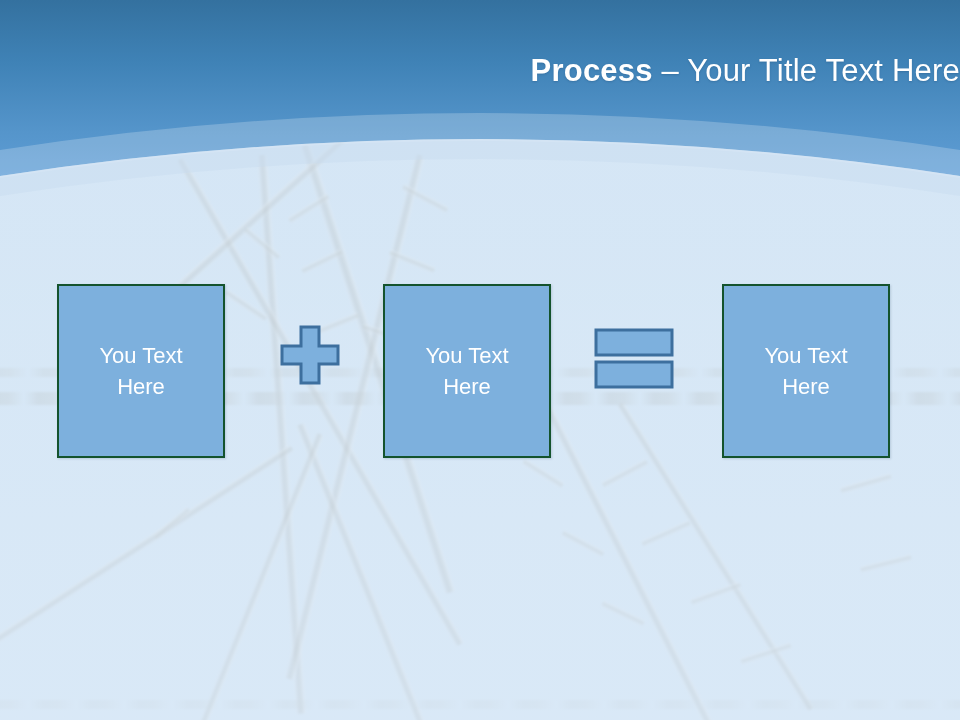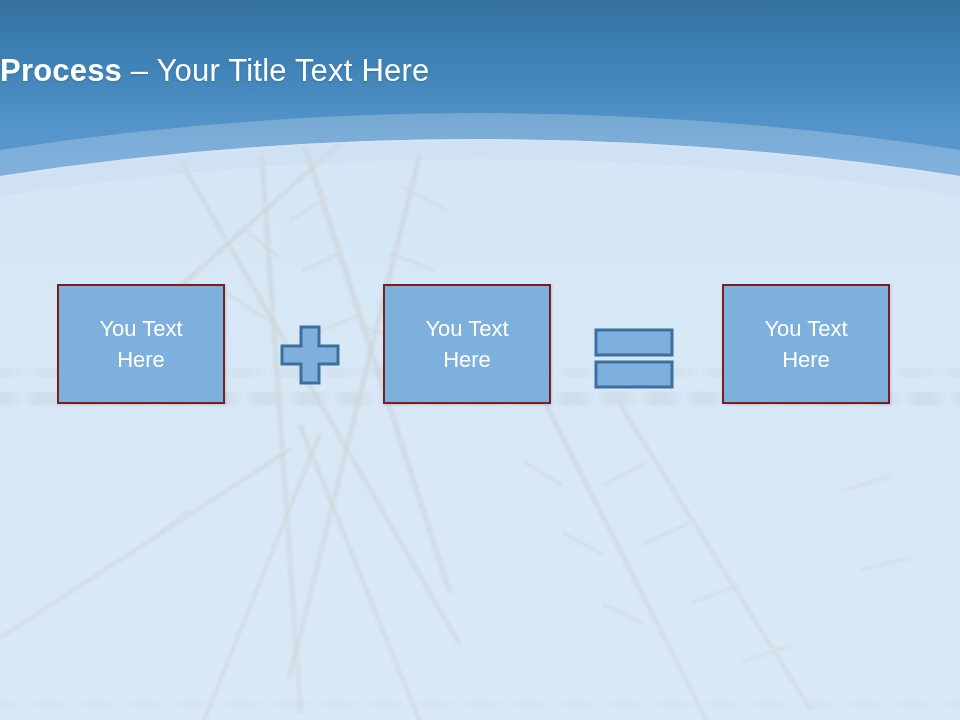--- a/index.html
+++ b/index.html
@@ -98,21 +98,21 @@
     display: block;
     width: 960px;
     height: 200px;
   }
 
   .slide-title {
     position: absolute;
     left: 0;
     top: 52px;
     width: 960px;
-    text-align: left;
+    text-align: right;
     color: #ffffff;
     font-size: 31px;
     line-height: 38px;
     letter-spacing: 0.2px;
     white-space: nowrap;
     text-shadow: 0 1px 2px rgba(20,60,100,0.25);
   }
   .slide-title .t-bold { font-weight: bold; }
   .slide-title .t-dash { font-weight: normal; }
   .slide-title .t-rest { font-weight: normal; }
@@ -123,24 +123,24 @@
     left: 0;
     top: 284px;
     width: 960px;
     height: 148px;
   }
 
   .proc-box {
     position: absolute;
     top: 0;
     width: 168px;
-    height: 120px;
+    height: 174px;
     box-sizing: border-box;
     background: #7db0dd;
-    border: 2px solid #7f1d1d;
+    border: 2px solid #14532d;
     color: #ffffff;
     display: flex;
     align-items: center;
     justify-content: center;
     text-align: center;
     font-size: 22px;
     line-height: 31px;
     box-shadow: 1px 1px 2px rgba(40,70,100,0.18);
   }
   .proc-box .box-text { display: block; padding: 0 10px; }

